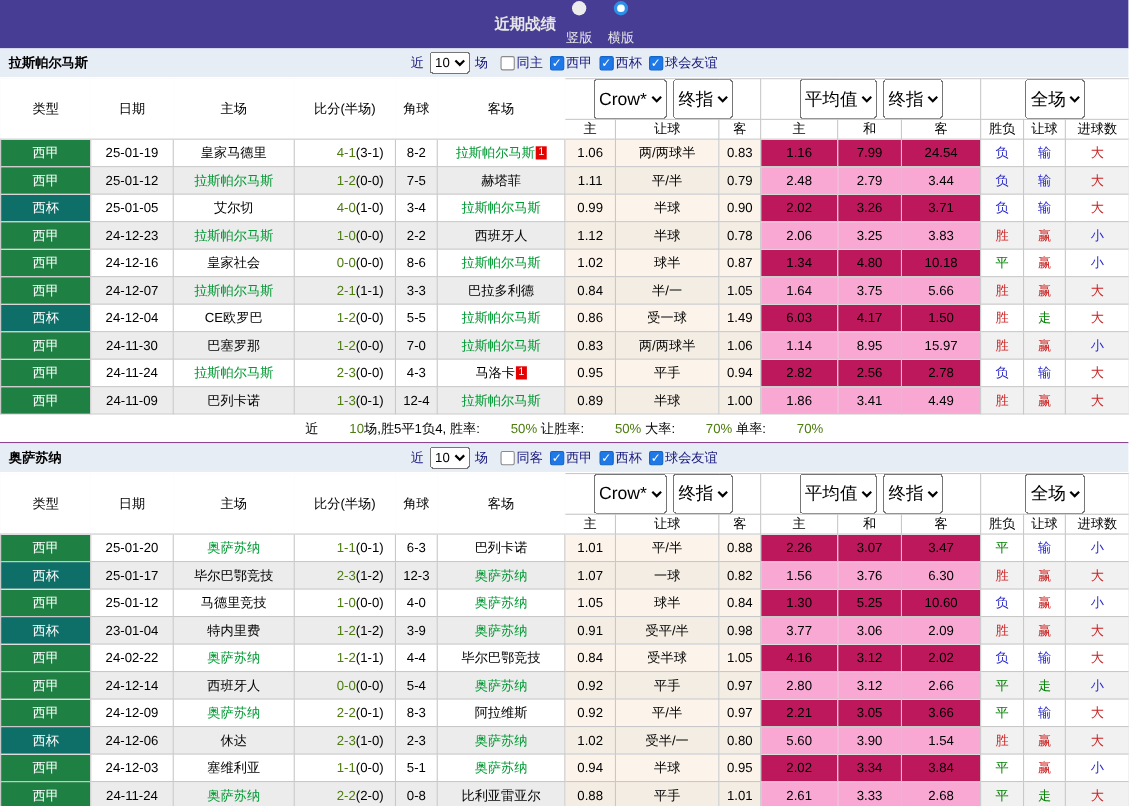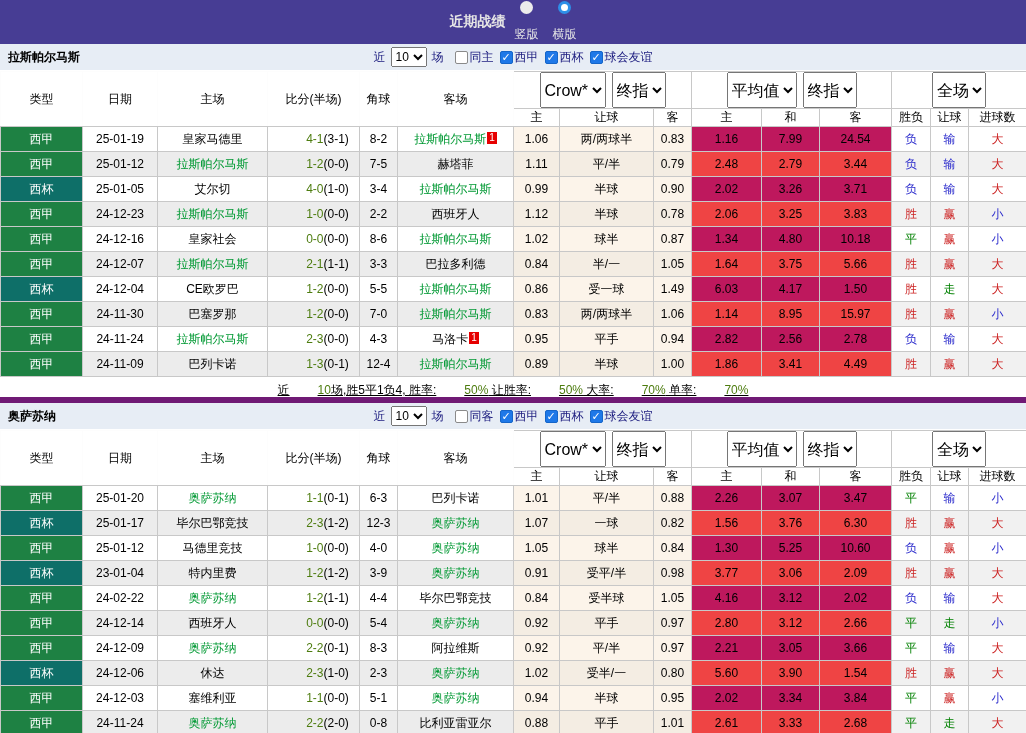--- a/index.html
+++ b/index.html
@@ -48,35 +48,35 @@
   .sel-wrap { display:flex; justify-content:center; gap:6px; }
   .sel-wrap select { font-size:16px; height:36px; }
   tbody td { height:25px; }
   tr.odd  .c-plain { background:#FFFFFF; }
   tr.even .c-plain { background:#ECECEC; }
   tr.odd  .c-res { background:#FFFFFF; }
   tr.even .c-res { background:#F1F1F1; }
   tr.odd  .c-odds { background:#FCF4EA; }
   tr.even .c-odds { background:#F4EDE3; }
   tr.odd  .c-avg { background:#be185d; }
-  tr.even .c-avg { background:#ef4444; }
+  tr.even .c-avg { background:#f9a8d4; }
   .c-type { color:#fff; }
   .t-lig { background:#1E8143; }
   .t-cup { background:#0E6F68; }
   .red { color:#4d7c0f;margin-left:28px; }
   .self { color:#009933; }
   .badge { display:inline-block; background:#E60000; color:#fff; font-size:10px;
            line-height:12px; height:12px; min-width:9px; padding:0 2px;
            margin-left:1px; vertical-align:2px; }
   .rr { color:#CC2222; }
   .rg { color:#008000; }
   .rb { color:#2A2ACC; }
   
   .summary { height:26px; line-height:26px; text-align:center; background:#fff;
-             border-bottom:6px solid #701a75;text-decoration:underline; }
+             border-bottom:1px solid #701a75; }
   .bottom-strip { height:2px; background:#E7EDF5; }
 </style>
 </head>
 <body>
 
 <div class="titlebar">
   <span class="ttl">近期战绩</span>
   <span class="radio-group">
     <span class="radio-item">
       <span class="radio"></span>

